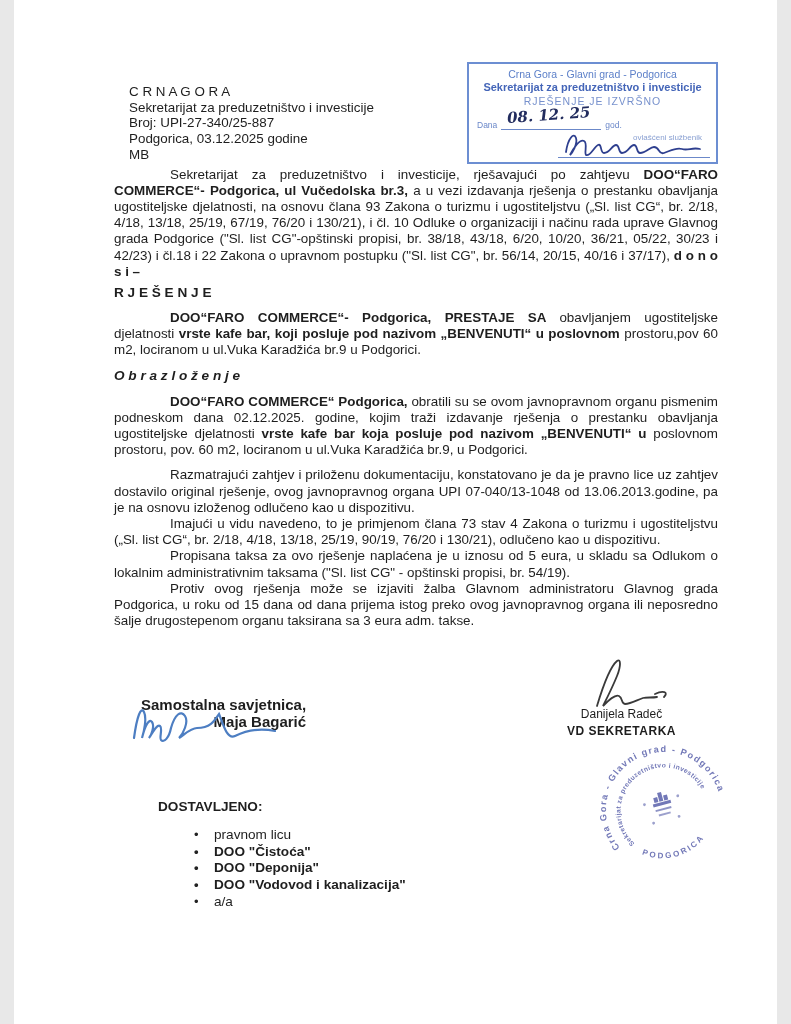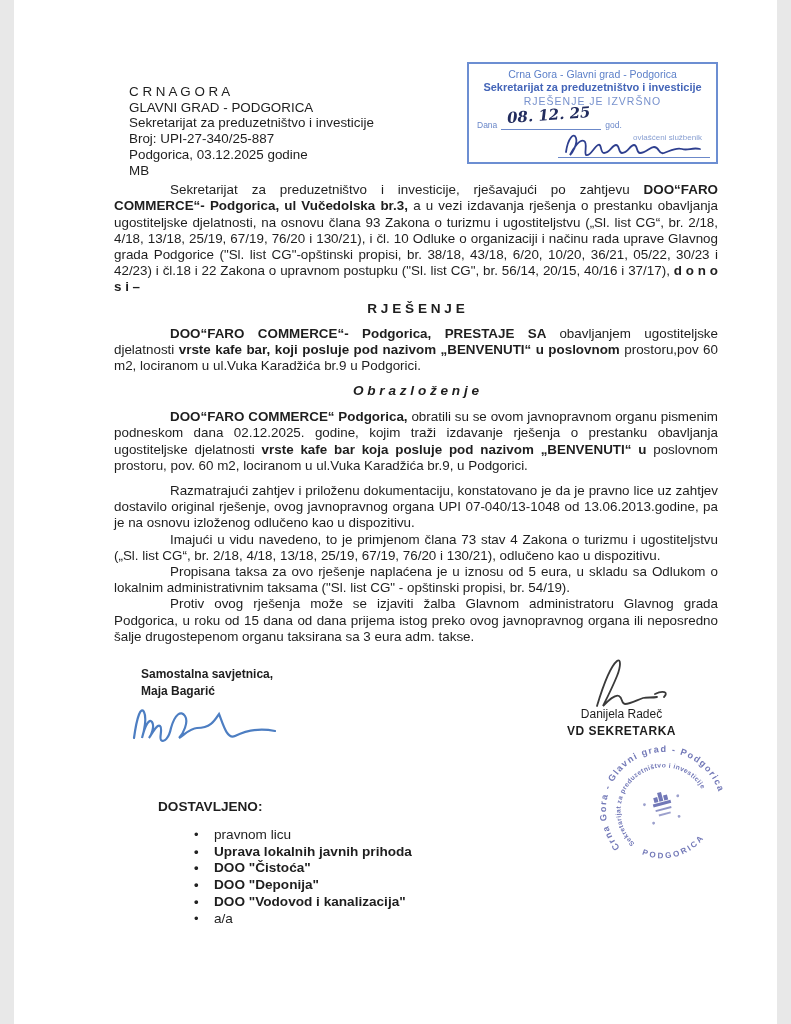--- a/index.html
+++ b/index.html
@@ -19,21 +19,21 @@
     position:absolute;left:100px;top:84px;width:604px;
     font-size:13.4px;line-height:16.2px;
   }
   .letterhead{margin-left:15px;line-height:15.7px;margin-bottom:4px;}
   .letterhead div{white-space:nowrap;}
   .para{
     margin:0;text-align:justify;text-indent:56px;
   }
   .para.gap-above{margin-top:9px;}
   .doc-heading{
-    text-align:center;font-weight:700;font-size:13.6px;
+    text-align:left;font-weight:700;font-size:13.6px;
     margin:5px 0 9px 0;line-height:16px;
   }
   .doc-heading.second{margin:9px 0 10px 0;font-style:italic;}
 
   
   .stamp-box{
     position:absolute;left:453px;top:62px;width:247px;height:98px;
     border:2px solid #6c8ed2;background:rgba(255,255,255,0);
     color:#4d74c4;
   }
@@ -57,21 +57,21 @@
     text-align:right;margin:3px 14px 0 0;font-size:8px;color:#8aa0d2;
   }
   .stamp-sig-line{
     position:absolute;right:6px;bottom:4px;width:152px;
     border-bottom:1px solid #6b88c9;
   }
   .stamp-sig-svg{position:absolute;right:8px;bottom:2px;}
 
   
   .sig-left{
-    position:absolute;left:127px;top:666px;font-size:12px;font-weight:700;line-height:17px;
+    position:absolute;left:127px;top:696px;font-size:15px;font-weight:700;line-height:17px;text-align:right;
   }
   .sig-left-svg{position:absolute;left:116px;top:698px;}
   .sig-right{
     position:absolute;left:525px;top:656px;width:165px;text-align:center;font-size:12px;
   }
   .sig-right .name{margin-top:-4px;}
   .sig-right .title{margin-top:3px;font-weight:700;letter-spacing:.5px;}
 
   
   .seal{
@@ -108,38 +108,37 @@
     <div class="stamp-officer">ovlašćeni službenik</div>
     <div class="stamp-sig-line"></div>
     <svg class="stamp-sig-svg" width="150" height="34" viewBox="0 0 150 34">
       <path d="M8,26 C10,12 16,6 18,12 C20,18 14,27 12,29 C16,21 22,13 26,15 C30,17 26,27 28,29 C32,31 36,21 40,19 C44,17 42,27 46,27 C52,27 54,19 58,19 C62,19 60,27 64,27 C70,27 72,19 76,19 C80,19 78,27 82,27 C88,27 92,21 96,21 C102,21 100,29 106,27 C112,25 118,21 124,23 C130,25 134,21 142,23" fill="none" stroke="#2e3f8f" stroke-width="1.8" stroke-linecap="round"></path>
     </svg>
   </div>
 
   <div class="content">
     <div class="letterhead">
       <div>C R N A   G O R A</div>
-      <div>GLAVNI GRAD - PODGORICA</div>
       <div>Sekretarijat za  preduzetništvo i investicije</div>
       <div>Broj: UPI-27-340/25-887</div>
       <div>Podgorica, 03.12.2025 godine</div>
       <div>MB</div>
     </div>
 
     <p class="para"><span>Sekretarijat za preduzetništvo i investicije, rješavajući po zahtjevu </span><span class="b">DOO“FARO COMMERCE“- Podgorica, ul Vučedolska br.3,</span><span> a u vezi izdavanja rješenja o prestanku obavljanja ugostiteljske djelatnosti, na osnovu  člana 93 Zakona o turizmu i ugostiteljstvu („Sl. list CG“, br. 2/18, 4/18, 13/18, 25/19, 67/19, 76/20 i 130/21), i čl. 10 Odluke o organizaciji i načinu rada uprave Glavnog grada Podgorice ("Sl. list CG"-opštinski propisi, br. 38/18, 43/18, 6/20, 10/20, 36/21, 05/22, 30/23 i 42/23) i čl.18 i 22 Zakona o upravnom  postupku ("Sl. list CG", br. 56/14, 20/15, 40/16 i 37/17), </span><span class="b">d o n o s i –</span></p>
 
     <div class="doc-heading">R J E Š E N J E</div>
 
     <p class="para"><span class="b">DOO“FARO COMMERCE“- Podgorica, PRESTAJE SA </span><span>obavljanjem ugostiteljske djelatnosti </span><span class="b">vrste kafe bar, koji posluje pod nazivom „BENVENUTI“ u poslovnom </span><span>prostoru,pov 60 m2, lociranom u ul.Vuka Karadžića br.9 u Podgorici.</span></p>
 
     <div class="doc-heading second">O b r a z l o ž e n j e</div>
 
     <p class="para"><span class="b">DOO“FARO COMMERCE“ Podgorica, </span><span>obratili su se ovom javnopravnom organu pismenim podneskom dana 02.12.2025. godine, kojim traži izdavanje rješenja o prestanku obavljanja ugostiteljske djelatnosti </span><span class="b">vrste kafe bar koja posluje pod nazivom „BENVENUTI“ u </span><span>poslovnom prostoru,  pov. 60 m2, lociranom u ul.Vuka Karadžića br.9, u Podgorici.</span></p>
     <p class="para gap-above"><span>Razmatrajući zahtjev i priloženu dokumentaciju, konstatovano je da je pravno lice uz zahtjev dostavilo original rješenje, ovog javnopravnog organa UPI 07-040/13-1048 od 13.06.2013.godine,  pa je na osnovu izloženog odlučeno kao u dispozitivu.</span></p>
-    <p class="para"><span>Imajući u vidu navedeno, to je primjenom člana 73 stav 4 Zakona o turizmu i ugostiteljstvu     („Sl. list CG“, br. 2/18, 4/18, 13/18, 25/19, 67/19, 76/20 i 130/21), odlučeno kao u dispozitivu.</span></p>
+    <p class="para"><span>Imajući u vidu navedeno, to je primjenom člana 73 stav 4 Zakona o turizmu i ugostiteljstvu     („Sl. list CG“, br. 2/18, 4/18, 13/18, 25/19, 90/19, 76/20 i 130/21), odlučeno kao u dispozitivu.</span></p>
     <p class="para"><span>Propisana taksa za ovo rješenje naplaćena je u iznosu od 5 eura, u skladu sa Odlukom o lokalnim administrativnim taksama ("Sl. list CG" - opštinski propisi, br. 54/19).</span></p>
     <p class="para"><span>Protiv ovog rješenja može se izjaviti žalba Glavnom  administratoru Glavnog grada Podgorica, u roku od 15 dana od dana prijema istog preko ovog javnopravnog organa ili neposredno  šalje drugostepenom organu taksirana sa 3 eura adm. takse.</span></p>
   </div>
 
   <div class="sig-left">
     <div>Samostalna savjetnica,</div>
     <div>Maja Bagarić</div>
   </div>
   <svg class="sig-left-svg" width="150" height="52" viewBox="0 0 150 52">
     <path d="M4,40 C7,18 11,8 14,14 C17,20 14,34 12,40 C15,28 19,20 22,24 C25,28 21,38 19,40 C23,34 27,26 30,28 C33,30 29,40 31,42 C34,45 39,40 41,30 C45,16 51,12 55,18 C59,24 53,36 49,40 C55,36 61,30 67,30 C81,30 85,22 89,16 C93,26 97,42 105,38 C117,32 131,30 145,33" fill="none" stroke="#4d7ec2" stroke-width="2.2" stroke-linecap="round"></path>
@@ -177,21 +176,20 @@
       <circle cx="92" cy="64" r="1.4" opacity="0.7"></circle>
       <circle cx="62" cy="84" r="1.4" opacity="0.7"></circle>
       <circle cx="88" cy="84" r="1.4" opacity="0.7"></circle>
     </g>
   </svg>
 
   <div class="delivered">
     <div class="delivered-title">DOSTAVLJENO:</div>
     <ul>
         <li>pravnom licu</li>
-        <li class="b">Uprava lokalnih javnih prihoda</li>
         <li class="b">DOO "Čistoća"</li>
         <li class="b">DOO "Deponija"</li>
         <li class="b">DOO "Vodovod i kanalizacija"</li>
         <li>a/a</li>
       </ul>
   </div>
 
 </div>
 
 </body></html>

